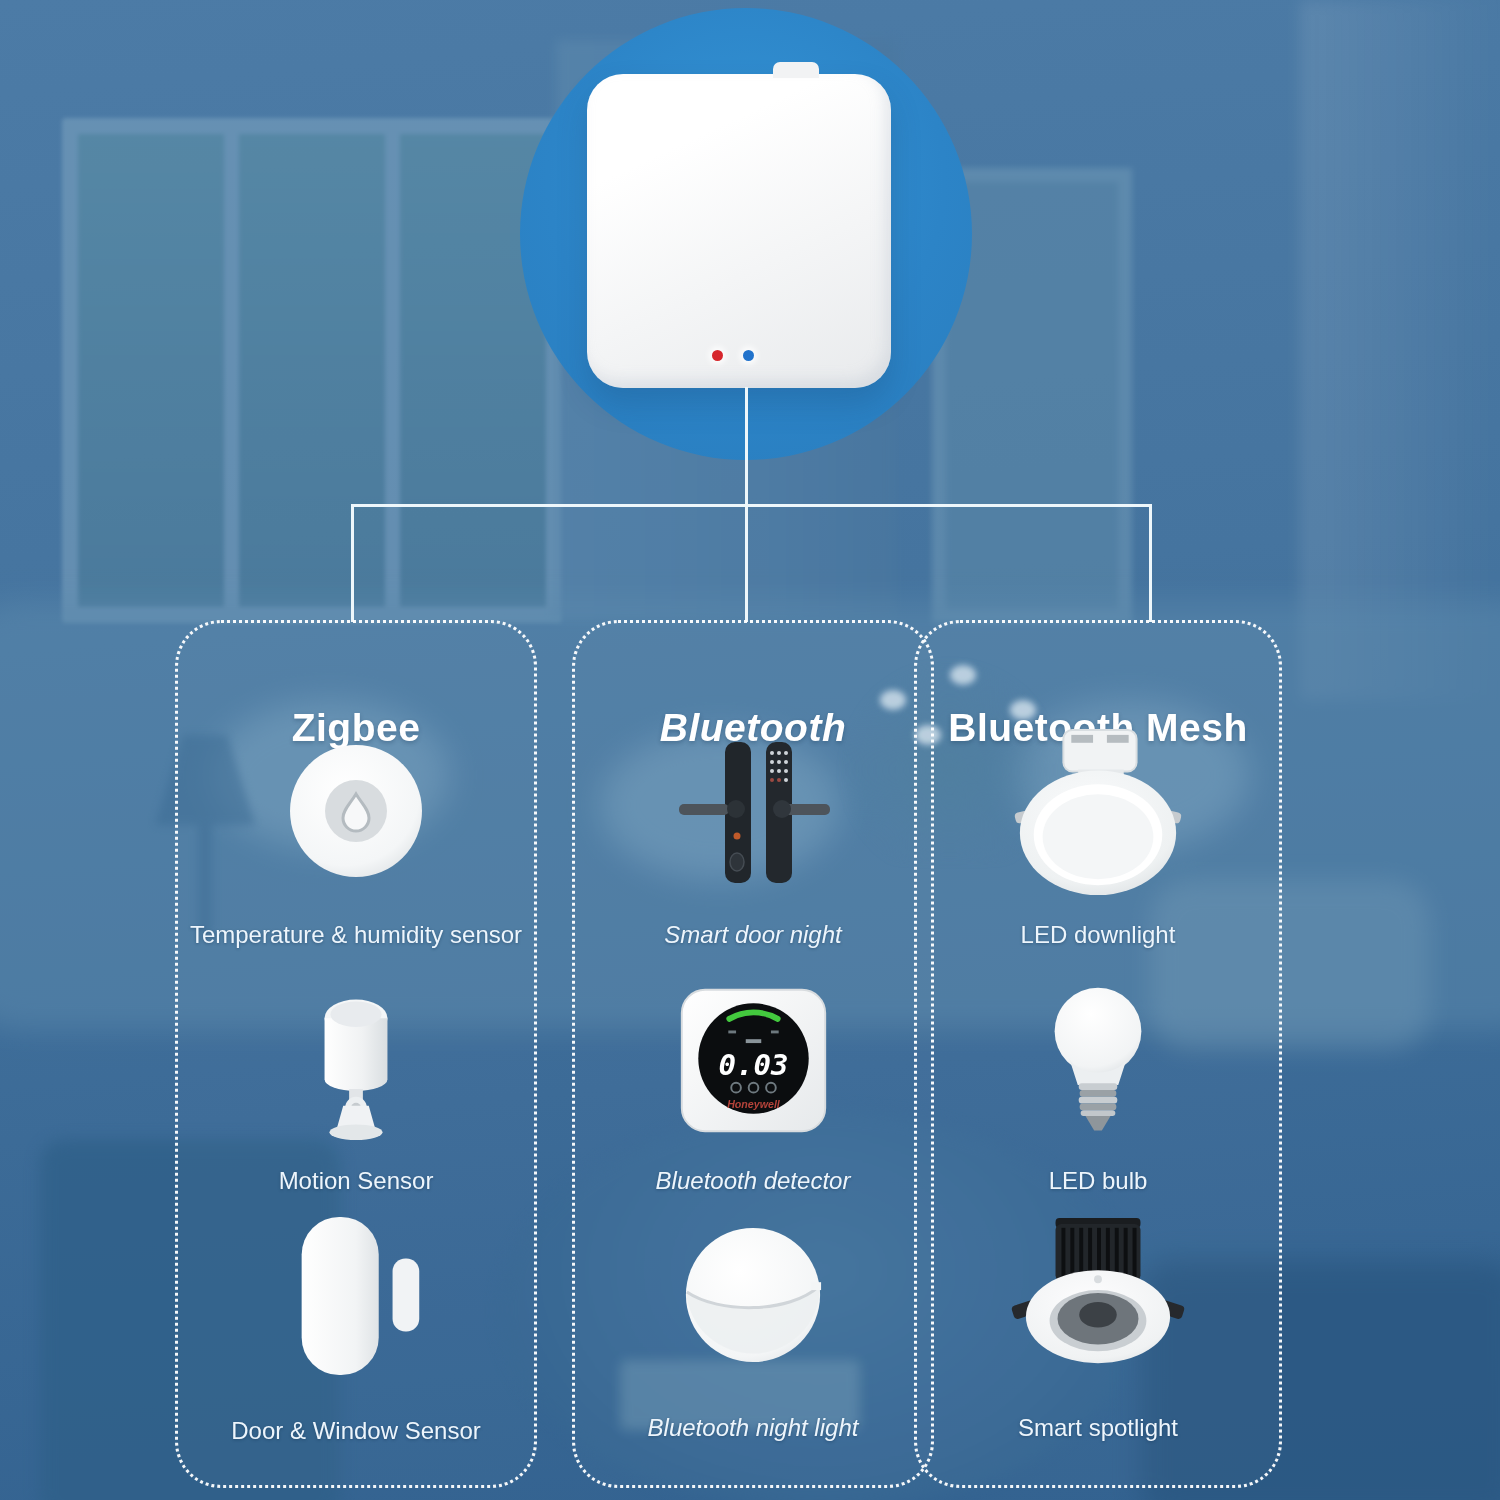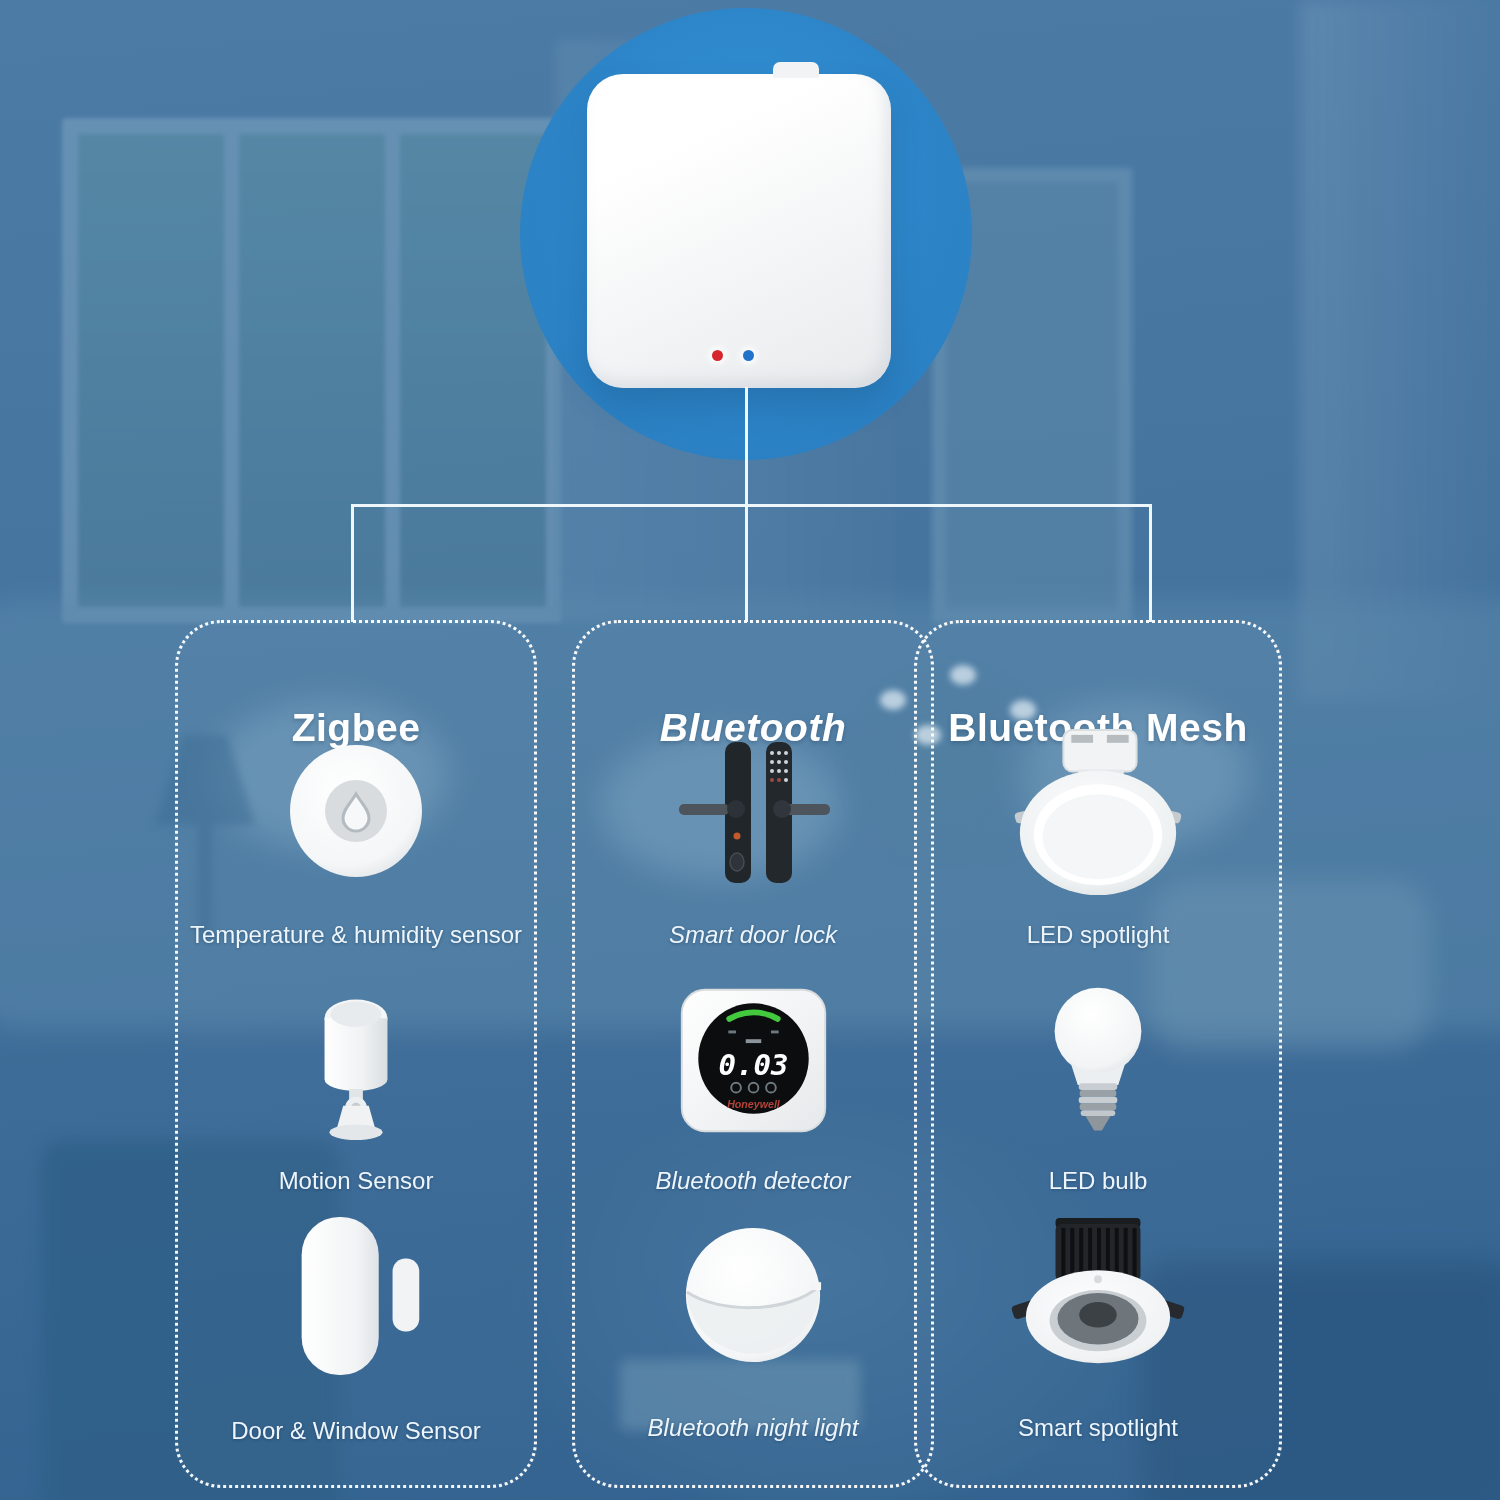--- a/index.html
+++ b/index.html
@@ -195,21 +195,21 @@
           <circle cx="101" cy="33" r="2" fill="#cfd4d8"></circle>
             <circle cx="108" cy="33" r="2" fill="#cfd4d8"></circle>
             <circle cx="115" cy="33" r="2" fill="#cfd4d8"></circle>
           <circle cx="101" cy="42" r="2" fill="#9c4a42"></circle>
             <circle cx="108" cy="42" r="2" fill="#9c4a42"></circle>
             <circle cx="115" cy="42" r="2" fill="#cfd4d8"></circle>
           <rect x="107" y="66" width="52" height="11" rx="5" fill="#4d545b"></rect>
           <circle cx="111" cy="71" r="9" fill="#30363c"></circle>
         </svg>
       </div>
-      <div class="dev-label">Smart door lock</div>
+      <div class="dev-label">Smart door night</div>
     </div>
 
     <div class="cell cell-b">
       <div class="dev-img">
         <svg width="155" height="152" viewBox="0 0 160 155">
           <defs>
               <linearGradient id="gmd" x1="0" y1="0" x2="1" y2="1">
             <stop offset="0%" stop-color="#ffffff"></stop>
                 <stop offset="100%" stop-color="#e6e9eb"></stop>
           </linearGradient>
@@ -267,21 +267,21 @@
           <rect x="63" y="13" width="22" height="8" fill="#b6bcc0"></rect>
             <rect x="99" y="13" width="22" height="8" fill="#b6bcc0"></rect>
           <rect x="70" y="48" width="46" height="14" fill="#e6e9eb"></rect>
           <rect x="6" y="90" width="20" height="11" rx="4" fill="#c6cbcf" transform="rotate(-14 16 95)"></rect>
           <rect x="154" y="90" width="20" height="11" rx="4" fill="#c6cbcf" transform="rotate(14 164 95)"></rect>
           <ellipse cx="90" cy="112" rx="79" ry="63" fill="url(#gdl)"></ellipse>
           <ellipse cx="90" cy="114" rx="65" ry="51" fill="#ffffff"></ellipse>
           <ellipse cx="90" cy="116" rx="56" ry="43" fill="#f4f6f7"></ellipse>
         </svg>
       </div>
-      <div class="dev-label">LED spotlight</div>
+      <div class="dev-label">LED downlight</div>
     </div>
 
     <div class="cell cell-b">
       <div class="dev-img">
         <svg width="106" height="168" viewBox="0 0 110 170">
           <defs>
               <radialGradient id="glb" cx="42%" cy="30%" r="78%">
             <stop offset="0%" stop-color="#ffffff"></stop>
                 <stop offset="78%" stop-color="#f2f4f5"></stop>
                 <stop offset="100%" stop-color="#dde1e4"></stop>

